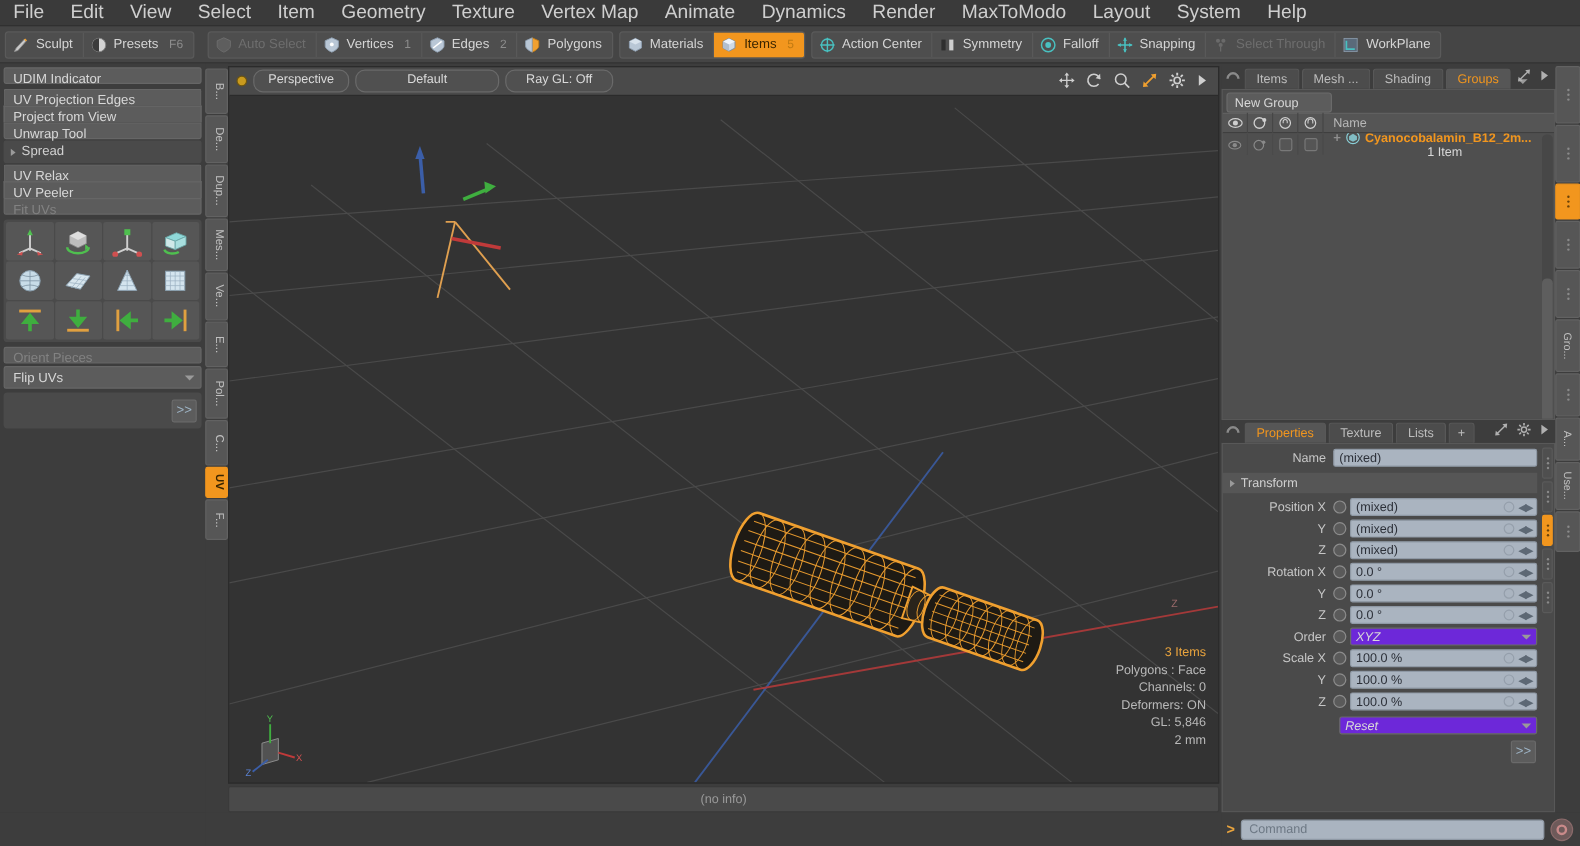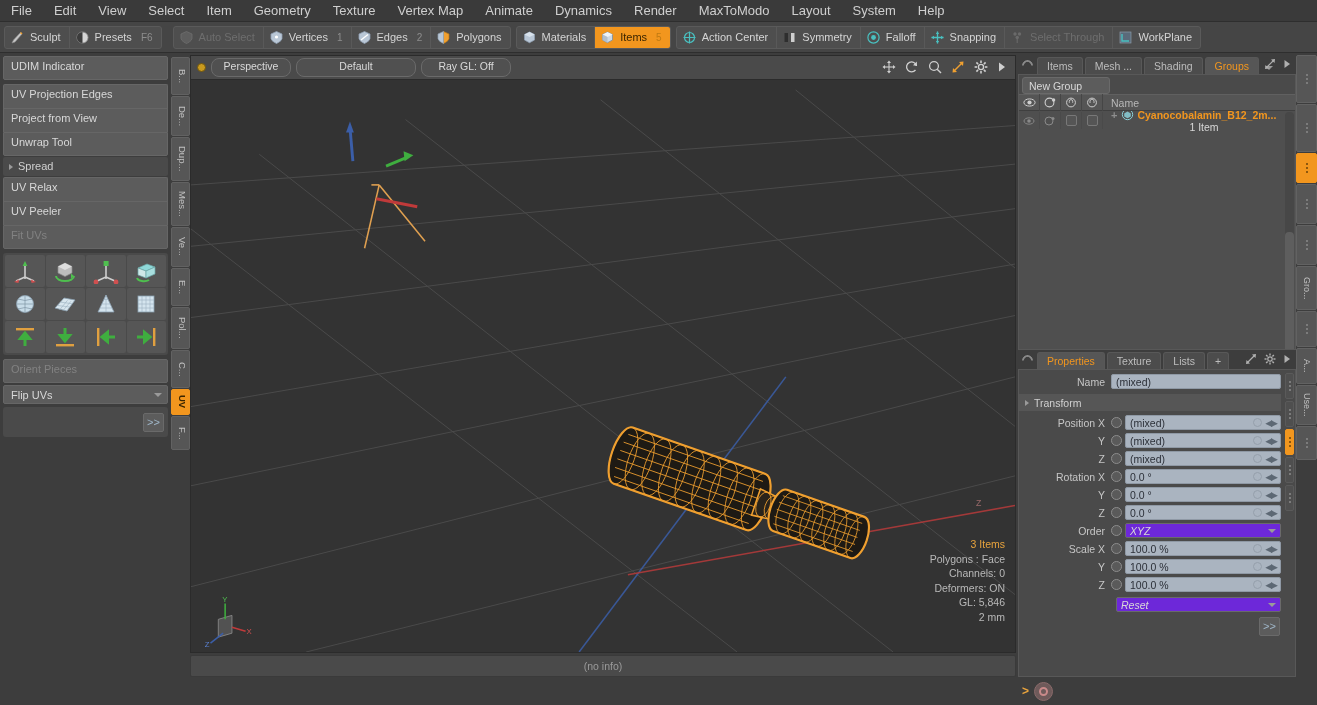--- a/index.html
+++ b/index.html
@@ -32,21 +32,21 @@
   }
   .tb-btn:last-child { width: 47px; }
   .tb-btn svg { display: block; }
 
   
   .menubar {
     height: 22px; background: #3a3a3a; display: flex; align-items: center;
     flex: 0 0 22px; border-bottom: 1px solid #2e2e2e;
   }
   .menu-item {
-    padding: 0 11px; height: 22px; line-height: 22px; font-size: 13px; color: #cfcfcf;
+    padding: 0 11px; height: 22px; line-height: 22px; font-size: 16px; color: #cfcfcf;
     white-space: nowrap;
   }
 
   
   .toolbar {
     height: 31px; background: #454545; display: flex; align-items: center;
     flex: 0 0 31px; padding: 0 4px; gap: 0;
     border-bottom: 1px solid #2e2e2e;
   }
   .tgroup {
@@ -66,21 +66,21 @@
   .titem.active .num { color: #c07a12; }
   .ico { width: 15px; height: 15px; flex: 0 0 15px; display: block; }
 
   
   .mainrow { flex: 1 1 auto; display: flex; min-height: 0; background: #3d3d3d; }
 
   
   .leftpanel { width: 171px; flex: 0 0 171px; display: flex; flex-direction: column; background: #3d3d3d; }
   .lp-stack { padding: 3px 3px 0 3px; }
   .lp-row {
-    height: 24px; line-height: 19px; margin-bottom: 1px; padding-left: 7px;
+    height: 14px; line-height: 19px; margin-bottom: 1px; padding-left: 7px;
     background: #5c5c5c; border-radius: 2px; color: #d8d8d8; font-size: 11px;
     border: 1px solid #666;
   }
   .lp-row.grouped { border-radius: 0; margin-bottom: 0; border-bottom: none; }
   .lp-row.gtop { border-radius: 2px 2px 0 0; }
   .lp-row.gbot { border-radius: 0 0 2px 2px; border-bottom: 1px solid #666; margin-bottom: 1px; }
   .lp-row.dimmed { color: #828282; }
   .lp-head {
     height: 19px; line-height: 19px; padding-left: 6px; background: #4a4a4a;
     color: #d0d0d0; font-size: 11px; margin-bottom: 1px; border-radius: 2px;
@@ -1059,19 +1059,22 @@
           </div>
       </div>
     </div>
   </div>
 
   <div class="botrow">
     <div class="botleft"></div>
     <div style="flex:1 1 auto"></div>
     <div class="cmdbar" style="width:299px;flex:0 0 299px">
       <span class="cmd-gt">&gt;</span>
+      <div class="cmd-input" placeholder="Command">
+        <span>Command</span>
+      </div>
       <div class="cmd-rec">
           <i></i>
         </div>
     </div>
   </div>
 
 </div>
 
 </body></html>

